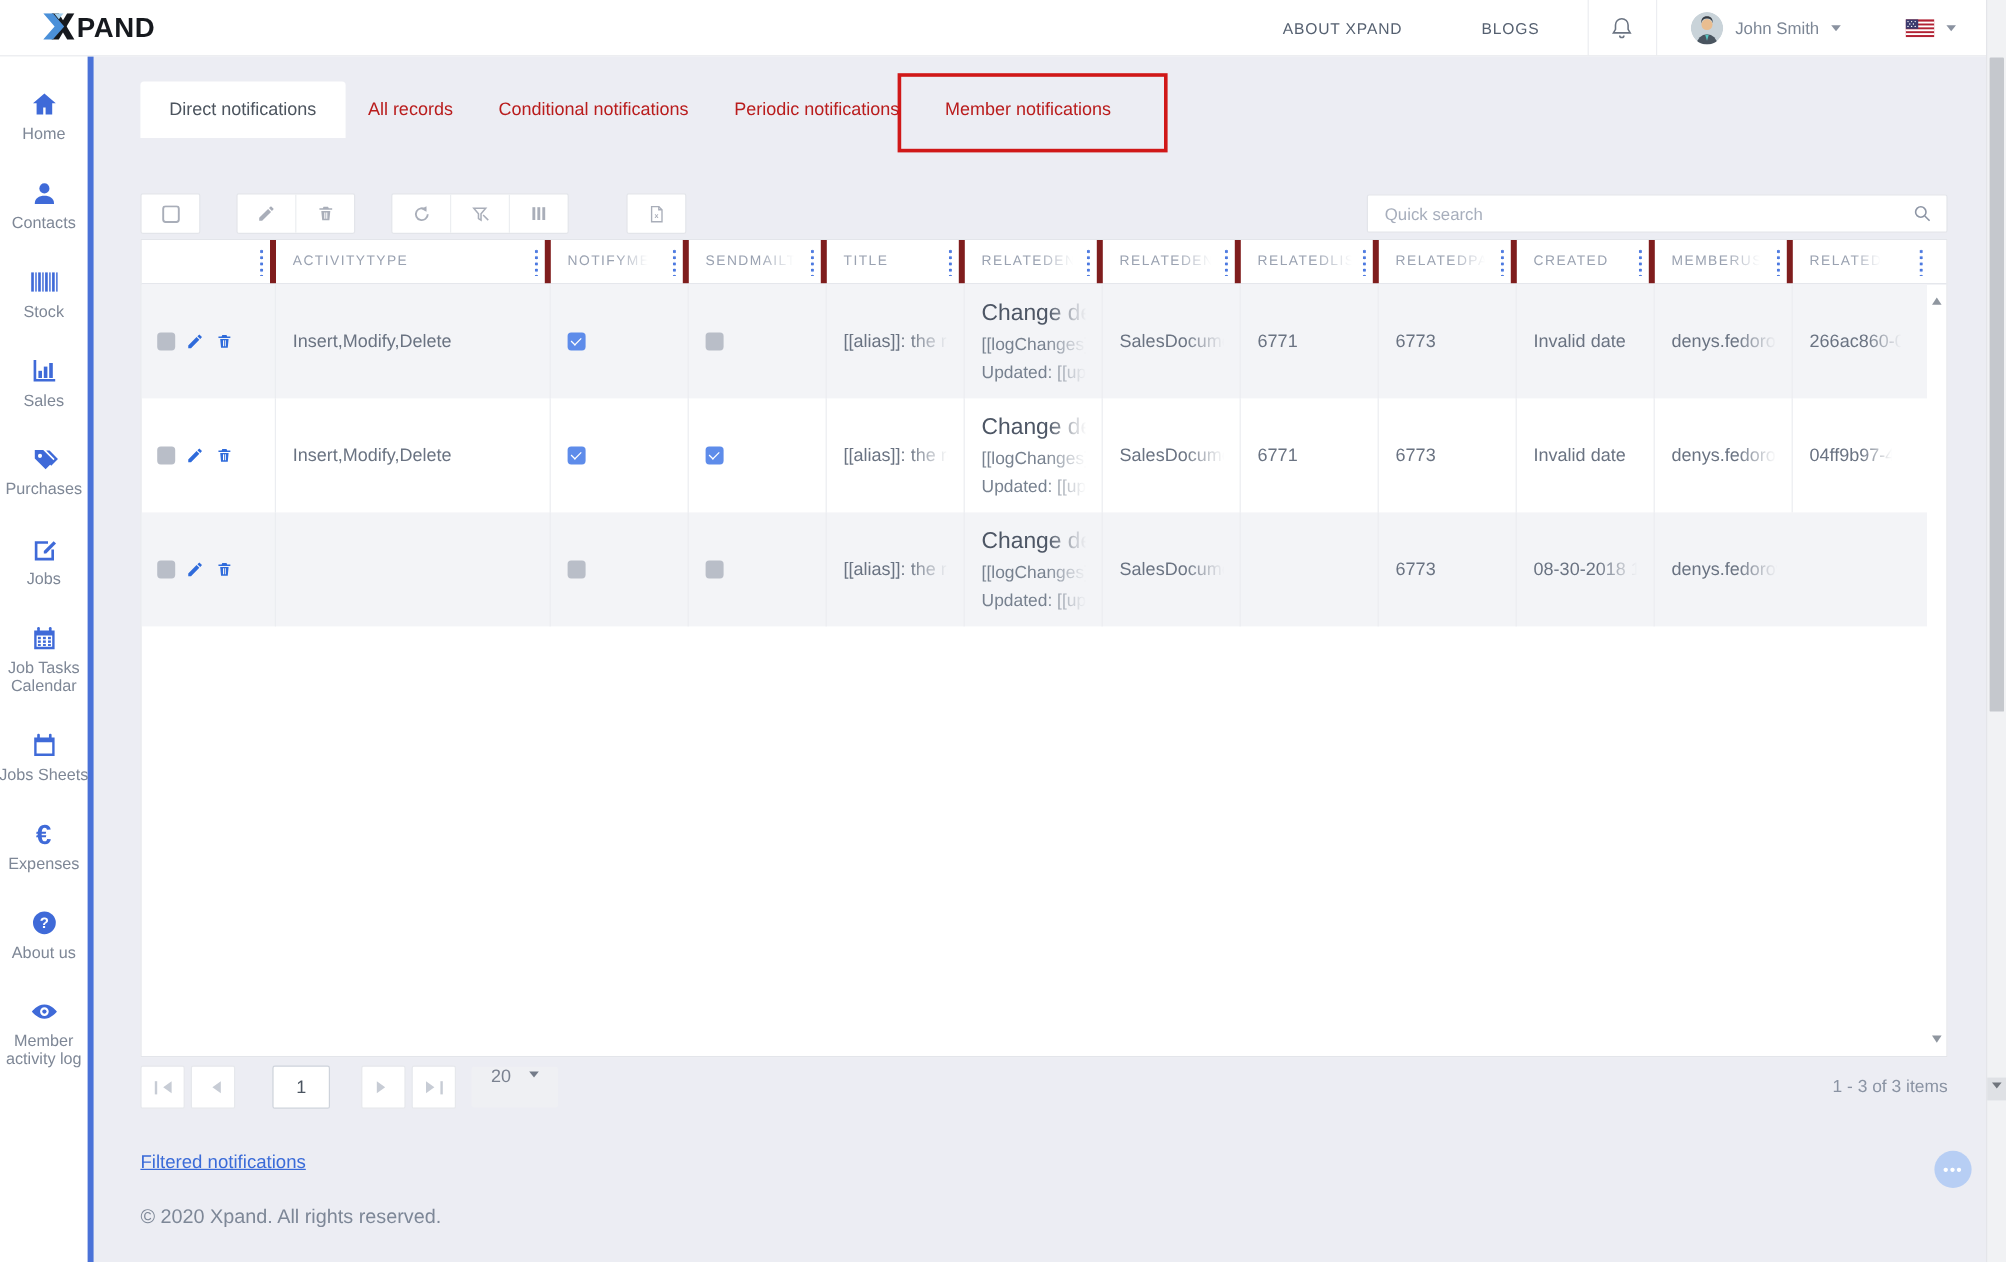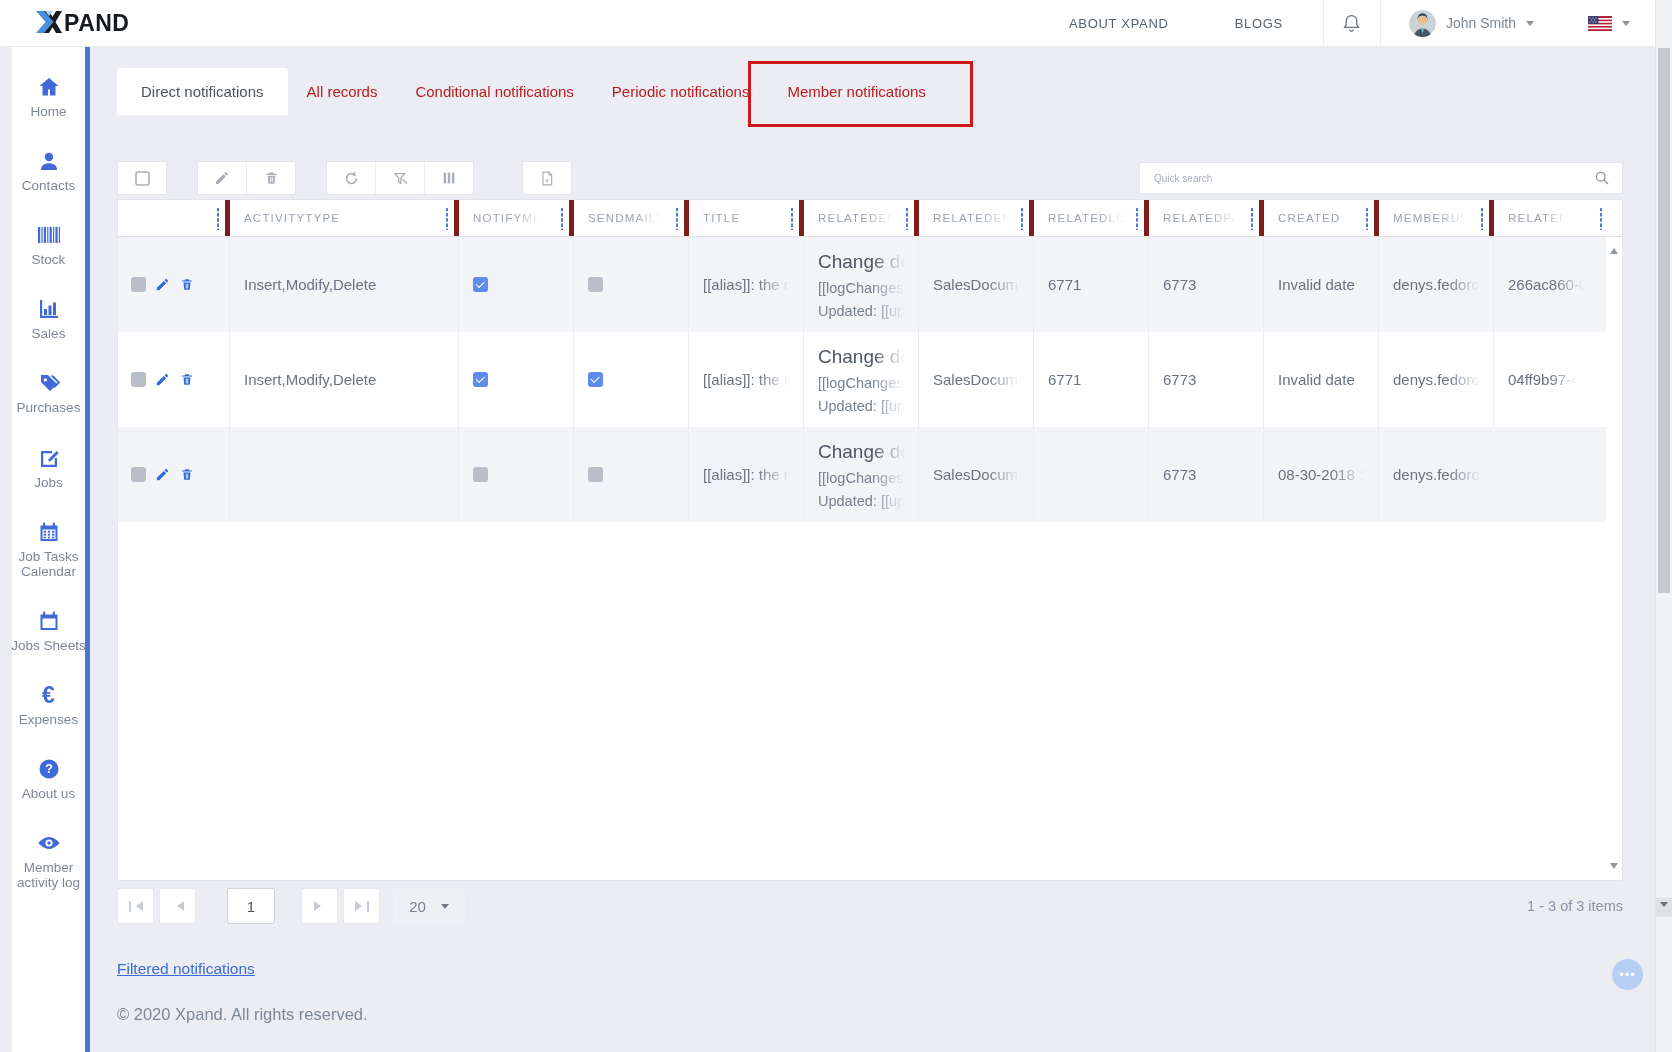--- a/index.html
+++ b/index.html
@@ -12,21 +12,21 @@
   .logo-text{font-size:23px;font-weight:800;color:#16191e;letter-spacing:.5px}
   .top-nav{margin-left:auto;display:flex;gap:66px;margin-right:40px}
   .top-nav a{font-size:13px;color:#556070;text-decoration:none;letter-spacing:.7px}
   .vsep{width:1px;height:46px;background:#ecedf1}
   .bell-wrap{width:56px;height:46px;display:flex;align-items:center;justify-content:center}
   .user{display:flex;align-items:center;gap:10px;padding:0 28px}
   .user-name{font-size:14px;color:#7c8695}
   .caret{width:0;height:0;border:4px solid transparent;border-top:5px solid #8a92a0;margin-top:5px}
   .flag-wrap{display:flex;align-items:center;gap:10px;padding:0 42px 0 26px}
   
-  .sidebar{position:absolute;left:12px;top:46px;bottom:0;width:78px;background:#fff;border-right:5px solid #4a72d8;
+  .sidebar{position:absolute;left:0;top:46px;bottom:0;width:78px;background:#fff;border-right:5px solid #4a72d8;
            display:flex;flex-direction:column;align-items:center;padding-top:28px;box-sizing:border-box}
   .sb-item{display:flex;flex-direction:column;align-items:center;margin-bottom:29px;cursor:pointer;width:76px}
   .sb-ico{color:#3f6ad8;height:26px;display:flex;align-items:center;justify-content:center}
   .sb-ico.txt{font-size:23px;font-weight:700;line-height:24px}
   .sb-lbl{font-size:13.5px;color:#7e8796;text-align:center;line-height:1.12;margin-top:4px}
   
   .content{position:absolute;left:83px;top:46px;right:16px;bottom:0;padding:22px 33px 0 34px;box-sizing:border-box}
   
   .tabs{display:flex;align-items:stretch;height:47px;position:relative;font-size:15px}
   .tab{display:flex;align-items:center;padding:0 19px;color:#b91c1c;cursor:pointer;white-space:nowrap}
@@ -35,21 +35,21 @@
   .redbox{position:absolute;left:-20px;right:-28px;top:-7px;bottom:-12px;border:3px solid #d01818;pointer-events:none}
   
   .toolbar{margin-top:46px;display:flex;align-items:center;height:34px}
   .btn-group{display:flex;background:#fff;border:1px solid #e3e5ea;border-radius:2px}
   .tb-btn{width:48px;height:32px;display:flex;align-items:center;justify-content:center;color:#a9aeb9;cursor:pointer;border-left:1px solid #eceef1}
   .btn-group .tb-btn:first-child{border-left:none}
   .g-gap{width:30px}
   .g-gap.big{width:48px}
   .search-box{margin-left:auto;width:484px;height:32px;background:#fff;border:1px solid #e3e5ea;border-radius:2px;
               display:flex;align-items:center;padding:0 12px;box-sizing:border-box}
-  .search-box input{flex:1;border:none;outline:none;font-size:10px;color:#b91c1c;font-family:inherit;background:transparent}
+  .search-box input{flex:1;border:none;outline:none;font-size:14px;color:#b91c1c;font-family:inherit;background:transparent}
   .search-box input::placeholder{color:#a7aebc}
   
   .grid{margin-top:4px;background:#fff;border:1px solid #e3e5ea;height:682px;position:relative;box-sizing:border-box}
   .ghead{display:flex;height:37px;border-bottom:1px solid #dfe2e8;padding-right:16px;box-sizing:border-box}
   .gh{display:flex;align-items:center;justify-content:space-between;padding:0 5px 0 14px;box-sizing:border-box;border-right:5px solid #7f1d1d;overflow:hidden}
   .gh:last-child{border-right:none}
   .gh-lbl{font-size:11.5px;letter-spacing:1.2px;color:#9aa2b1;white-space:nowrap}
   .dots{width:4px;height:23px;flex:none;margin-left:3px;cursor:pointer;
         background-image:radial-gradient(circle,#4c79e0 1.4px,rgba(0,0,0,0) 1.5px);background-size:4px 5.2px}
   .w-act{width:112px;flex:none}.w-atype{width:229px;flex:none}.w-std{width:115px;flex:none}.w-last{width:114px;flex:none}
@@ -74,21 +74,21 @@
   .gscroll{position:absolute;right:0;top:37px;bottom:0;width:16px;display:flex;flex-direction:column;
            justify-content:space-between;align-items:center;padding:7px 0;box-sizing:border-box}
   .tri-u{width:0;height:0;border:4.5px solid transparent;border-bottom:6px solid #8f969f;margin-bottom:-2px}
   .tri-dn{width:0;height:0;border:4.5px solid transparent;border-top:6px solid #8f969f;margin-top:-2px}
   
   .pager{margin-top:5px;display:flex;align-items:center;height:40px}
   .pg-btn{width:35px;height:34px;background:#fff;border:1px solid #e6e8ec;border-radius:2px;display:flex;
           align-items:center;justify-content:center;margin-right:5px;color:#c7ccd5;cursor:pointer}
   .pg-page{width:46px;height:34px;background:#fff;border:1px solid #ced3db;border-radius:2px;display:flex;
            align-items:center;justify-content:center;color:#4a5460;font-size:15px;margin:0 26px}
-  .pg-size{margin-left:8px;width:72px;height:34px;background:#eff0f3;border-radius:2px;display:flex;align-items:center;
+  .pg-size{margin-left:8px;width:72px;height:34px;background:#eff0f3;border-radius:2px;display:flex;
            justify-content:center;gap:15px;color:#7b8290;font-size:15px;cursor:pointer}
   .pg-size .caret{border-top-color:#737b88;margin-top:4px}
   .tri-l{width:0;height:0;border:5px solid transparent;border-right:7px solid currentColor}
   .tri-r{width:0;height:0;border:5px solid transparent;border-left:7px solid currentColor}
   .bar{width:2px;height:11px;background:currentColor}
   .pg-info{margin-left:auto;color:#8a93a3;font-size:14.5px}
   
   .filtered-link{display:inline-block;margin-top:34px;color:#3a6bd8;font-size:15.5px;text-decoration:underline;cursor:pointer}
   .copyright{margin-top:27px;color:#7d8797;font-size:16.5px}
   

